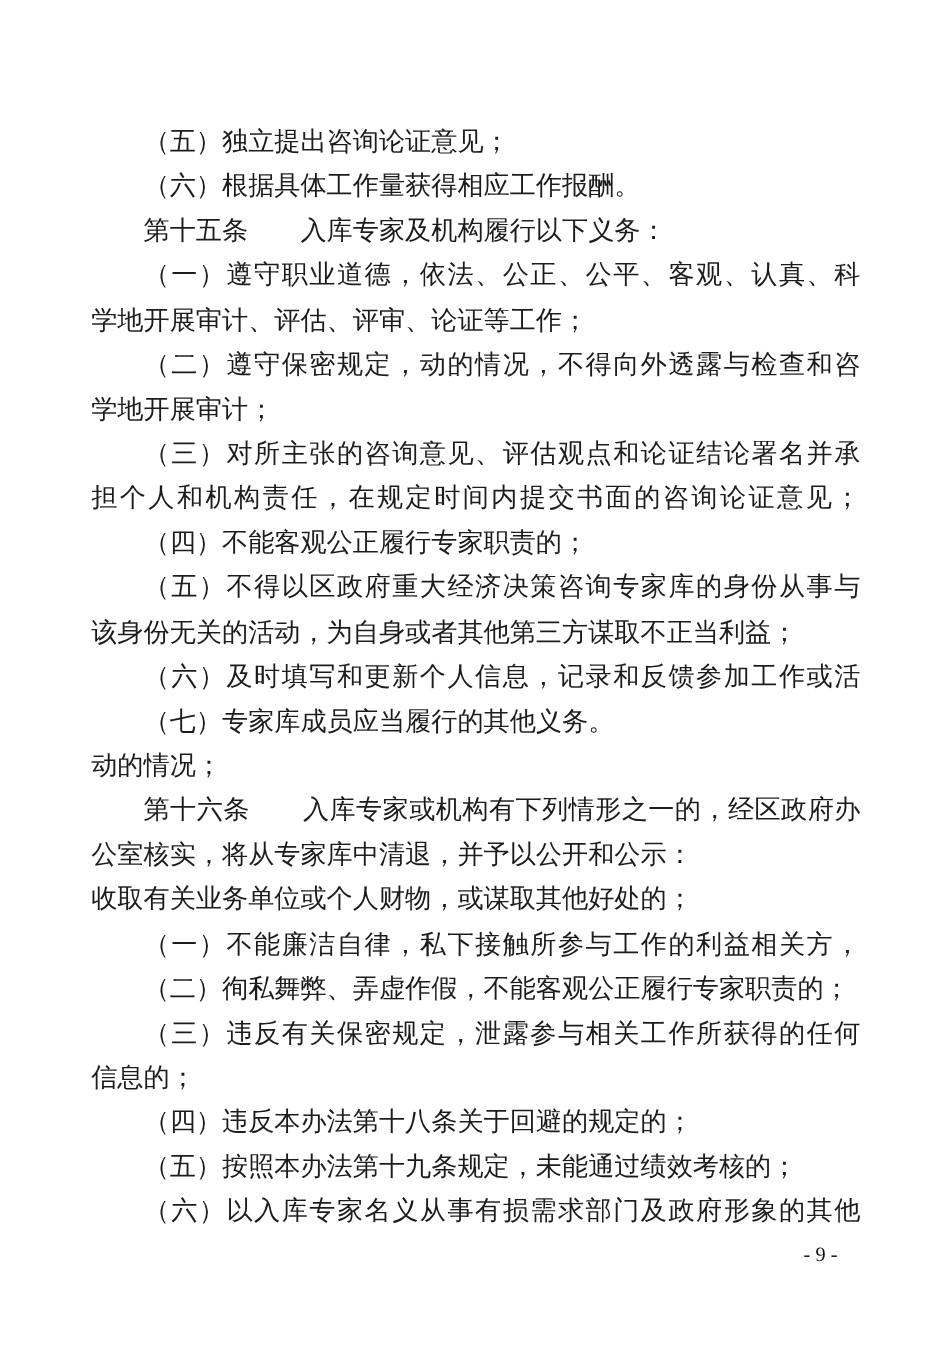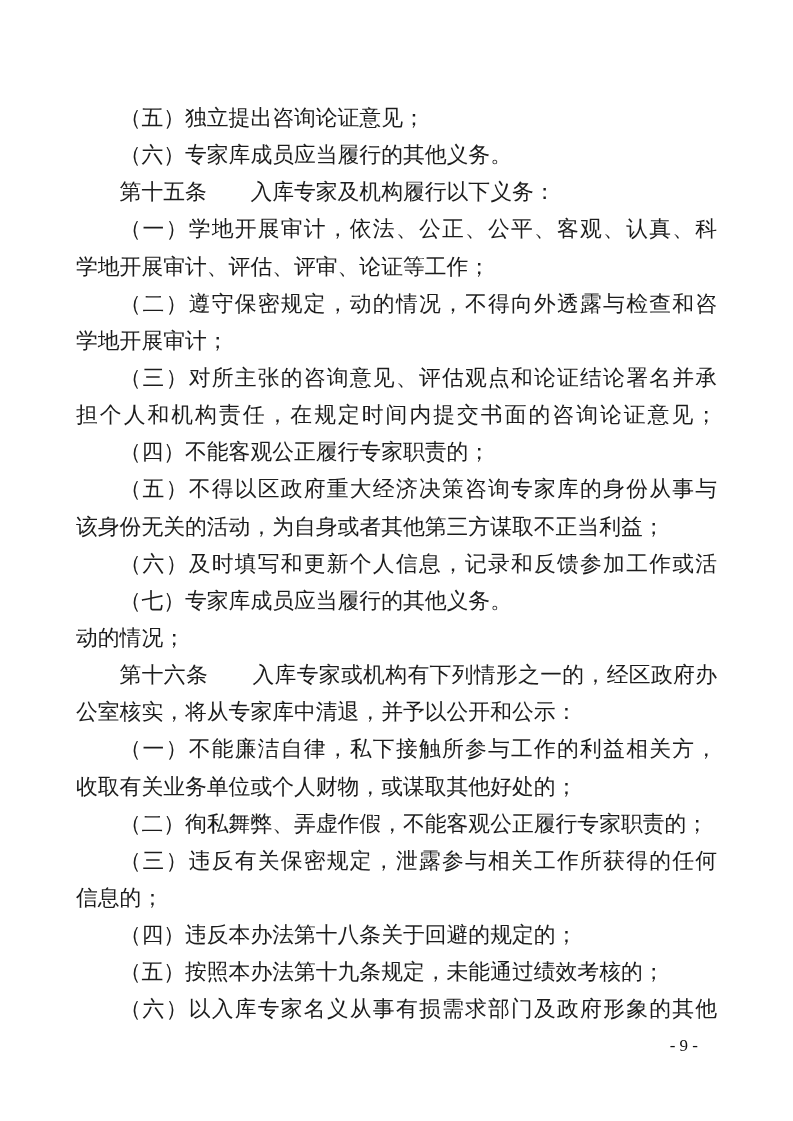--- a/index.html
+++ b/index.html
@@ -48,38 +48,38 @@
     color: #111111;
     font-family: "Liberation Serif", "DejaVu Serif", serif;
   }
 </style>
 </head>
 <body>
 
 <div class="page">
   <div class="doc-body">
     <div class="line ind">（五）独立提出咨询论证意见；</div>
-    <div class="line ind">（六）专家库成员应当履行的其他义务。</div>
+    <div class="line ind">（六）根据具体工作量获得相应工作报酬。</div>
     <div class="line ind">第十五条　　入库专家及机构履行以下义务：</div>
-    <div class="line ind fill">（一）学地开展审计，依法、公正、公平、客观、认真、科</div>
+    <div class="line ind fill">（一）遵守职业道德，依法、公正、公平、客观、认真、科</div>
     <div class="line">学地开展审计、评估、评审、论证等工作；</div>
     <div class="line ind fill">（二）遵守保密规定，动的情况，不得向外透露与检查和咨</div>
     <div class="line">学地开展审计；</div>
     <div class="line ind fill">（三）对所主张的咨询意见、评估观点和论证结论署名并承</div>
     <div class="line fill">担个人和机构责任，在规定时间内提交书面的咨询论证意见；</div>
     <div class="line ind">（四）不能客观公正履行专家职责的；</div>
     <div class="line ind fill">（五）不得以区政府重大经济决策咨询专家库的身份从事与</div>
     <div class="line">该身份无关的活动，为自身或者其他第三方谋取不正当利益；</div>
     <div class="line ind fill">（六）及时填写和更新个人信息，记录和反馈参加工作或活</div>
     <div class="line ind">（七）专家库成员应当履行的其他义务。</div>
     <div class="line">动的情况；</div>
     <div class="line ind fill">第十六条　　入库专家或机构有下列情形之一的，经区政府办</div>
     <div class="line">公室核实，将从专家库中清退，并予以公开和公示：</div>
+    <div class="line">收取有关业务单位或个人财物，或谋取其他好处的；</div>
     <div class="line ind fill">（一）不能廉洁自律，私下接触所参与工作的利益相关方，</div>
-    <div class="line">收取有关业务单位或个人财物，或谋取其他好处的；</div>
     <div class="line ind">（二）徇私舞弊、弄虚作假，不能客观公正履行专家职责的；</div>
     <div class="line ind fill">（三）违反有关保密规定，泄露参与相关工作所获得的任何</div>
     <div class="line">信息的；</div>
     <div class="line ind">（四）违反本办法第十八条关于回避的规定的；</div>
     <div class="line ind">（五）按照本办法第十九条规定，未能通过绩效考核的；</div>
     <div class="line ind fill">（六）以入库专家名义从事有损需求部门及政府形象的其他</div>
   </div>
   <div class="page-number">- 9 -</div>
 </div>
 

